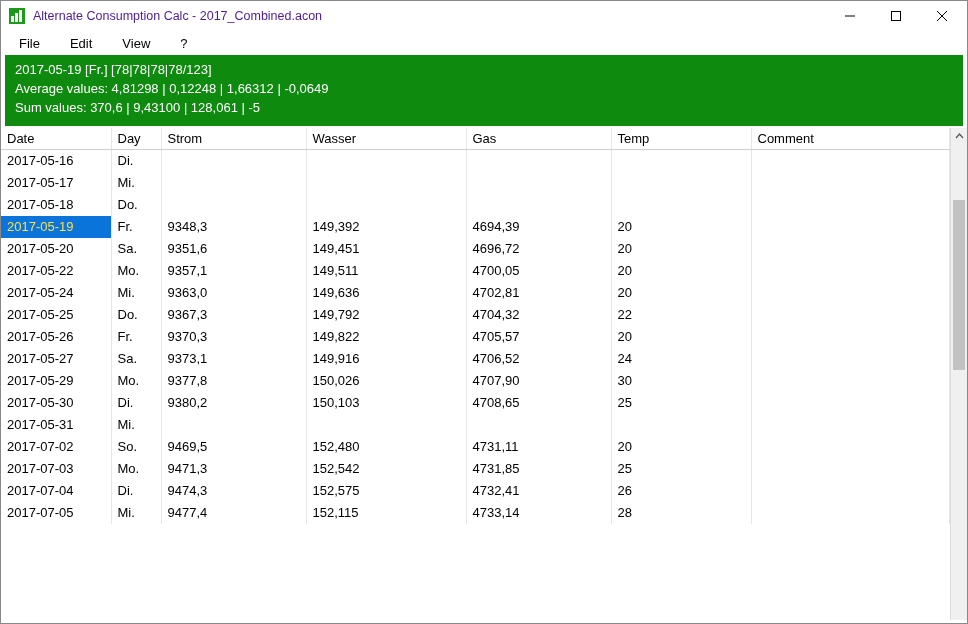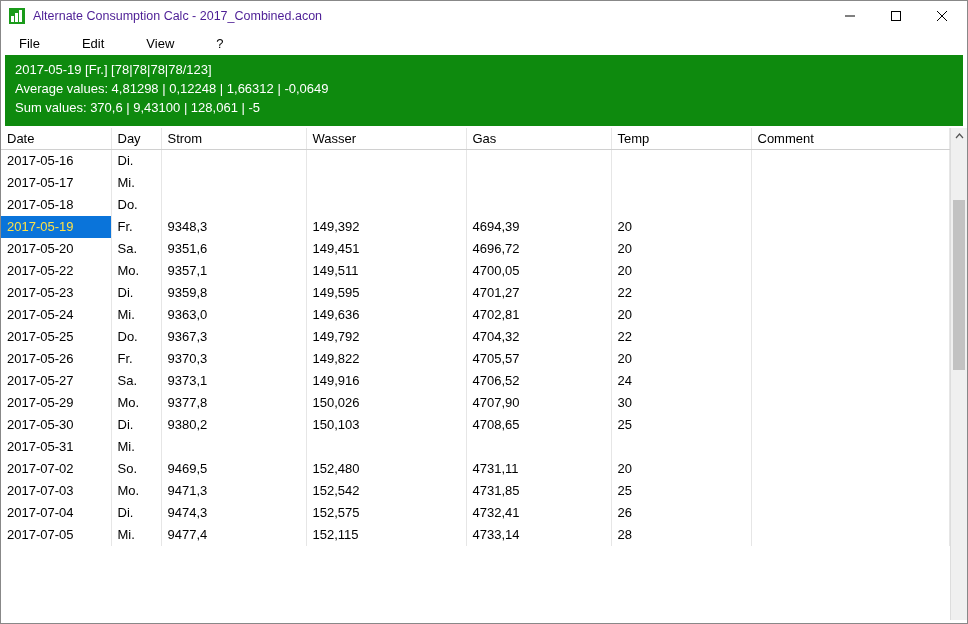--- a/index.html
+++ b/index.html
@@ -36,21 +36,21 @@
     cursor: default;
   }
   .winbtn svg { display:block; }
   .menubar {
     height: 24px;
     display: flex;
     align-items: center;
     padding: 0 6px;
     background:#fff;
     font-size: 13px;
-    gap: 18px;
+    gap: 6px;
   }
   .menuitem {
     padding: 3px 12px;
     cursor: default;
   }
   .infopanel {
     background: #0e8a0e;
     color: #fff;
     padding: 6px 3px 8px 10px;
     line-height: 1.45;
@@ -233,29 +233,20 @@
           <tr>
             <td class="datecell">2017-05-22</td>
             <td>Mo.</td>
             <td>9357,1</td>
             <td>149,511</td>
             <td>4700,05</td>
             <td>20</td>
             <td></td>
           </tr>
           <tr>
-            <td class="datecell">2017-05-23</td>
-            <td>Di.</td>
-            <td>9359,8</td>
-            <td>149,595</td>
-            <td>4701,27</td>
-            <td>22</td>
-            <td></td>
-          </tr>
-          <tr>
             <td class="datecell">2017-05-24</td>
             <td>Mi.</td>
             <td>9363,0</td>
             <td>149,636</td>
             <td>4702,81</td>
             <td>20</td>
             <td></td>
           </tr>
           <tr>
             <td class="datecell">2017-05-25</td>

